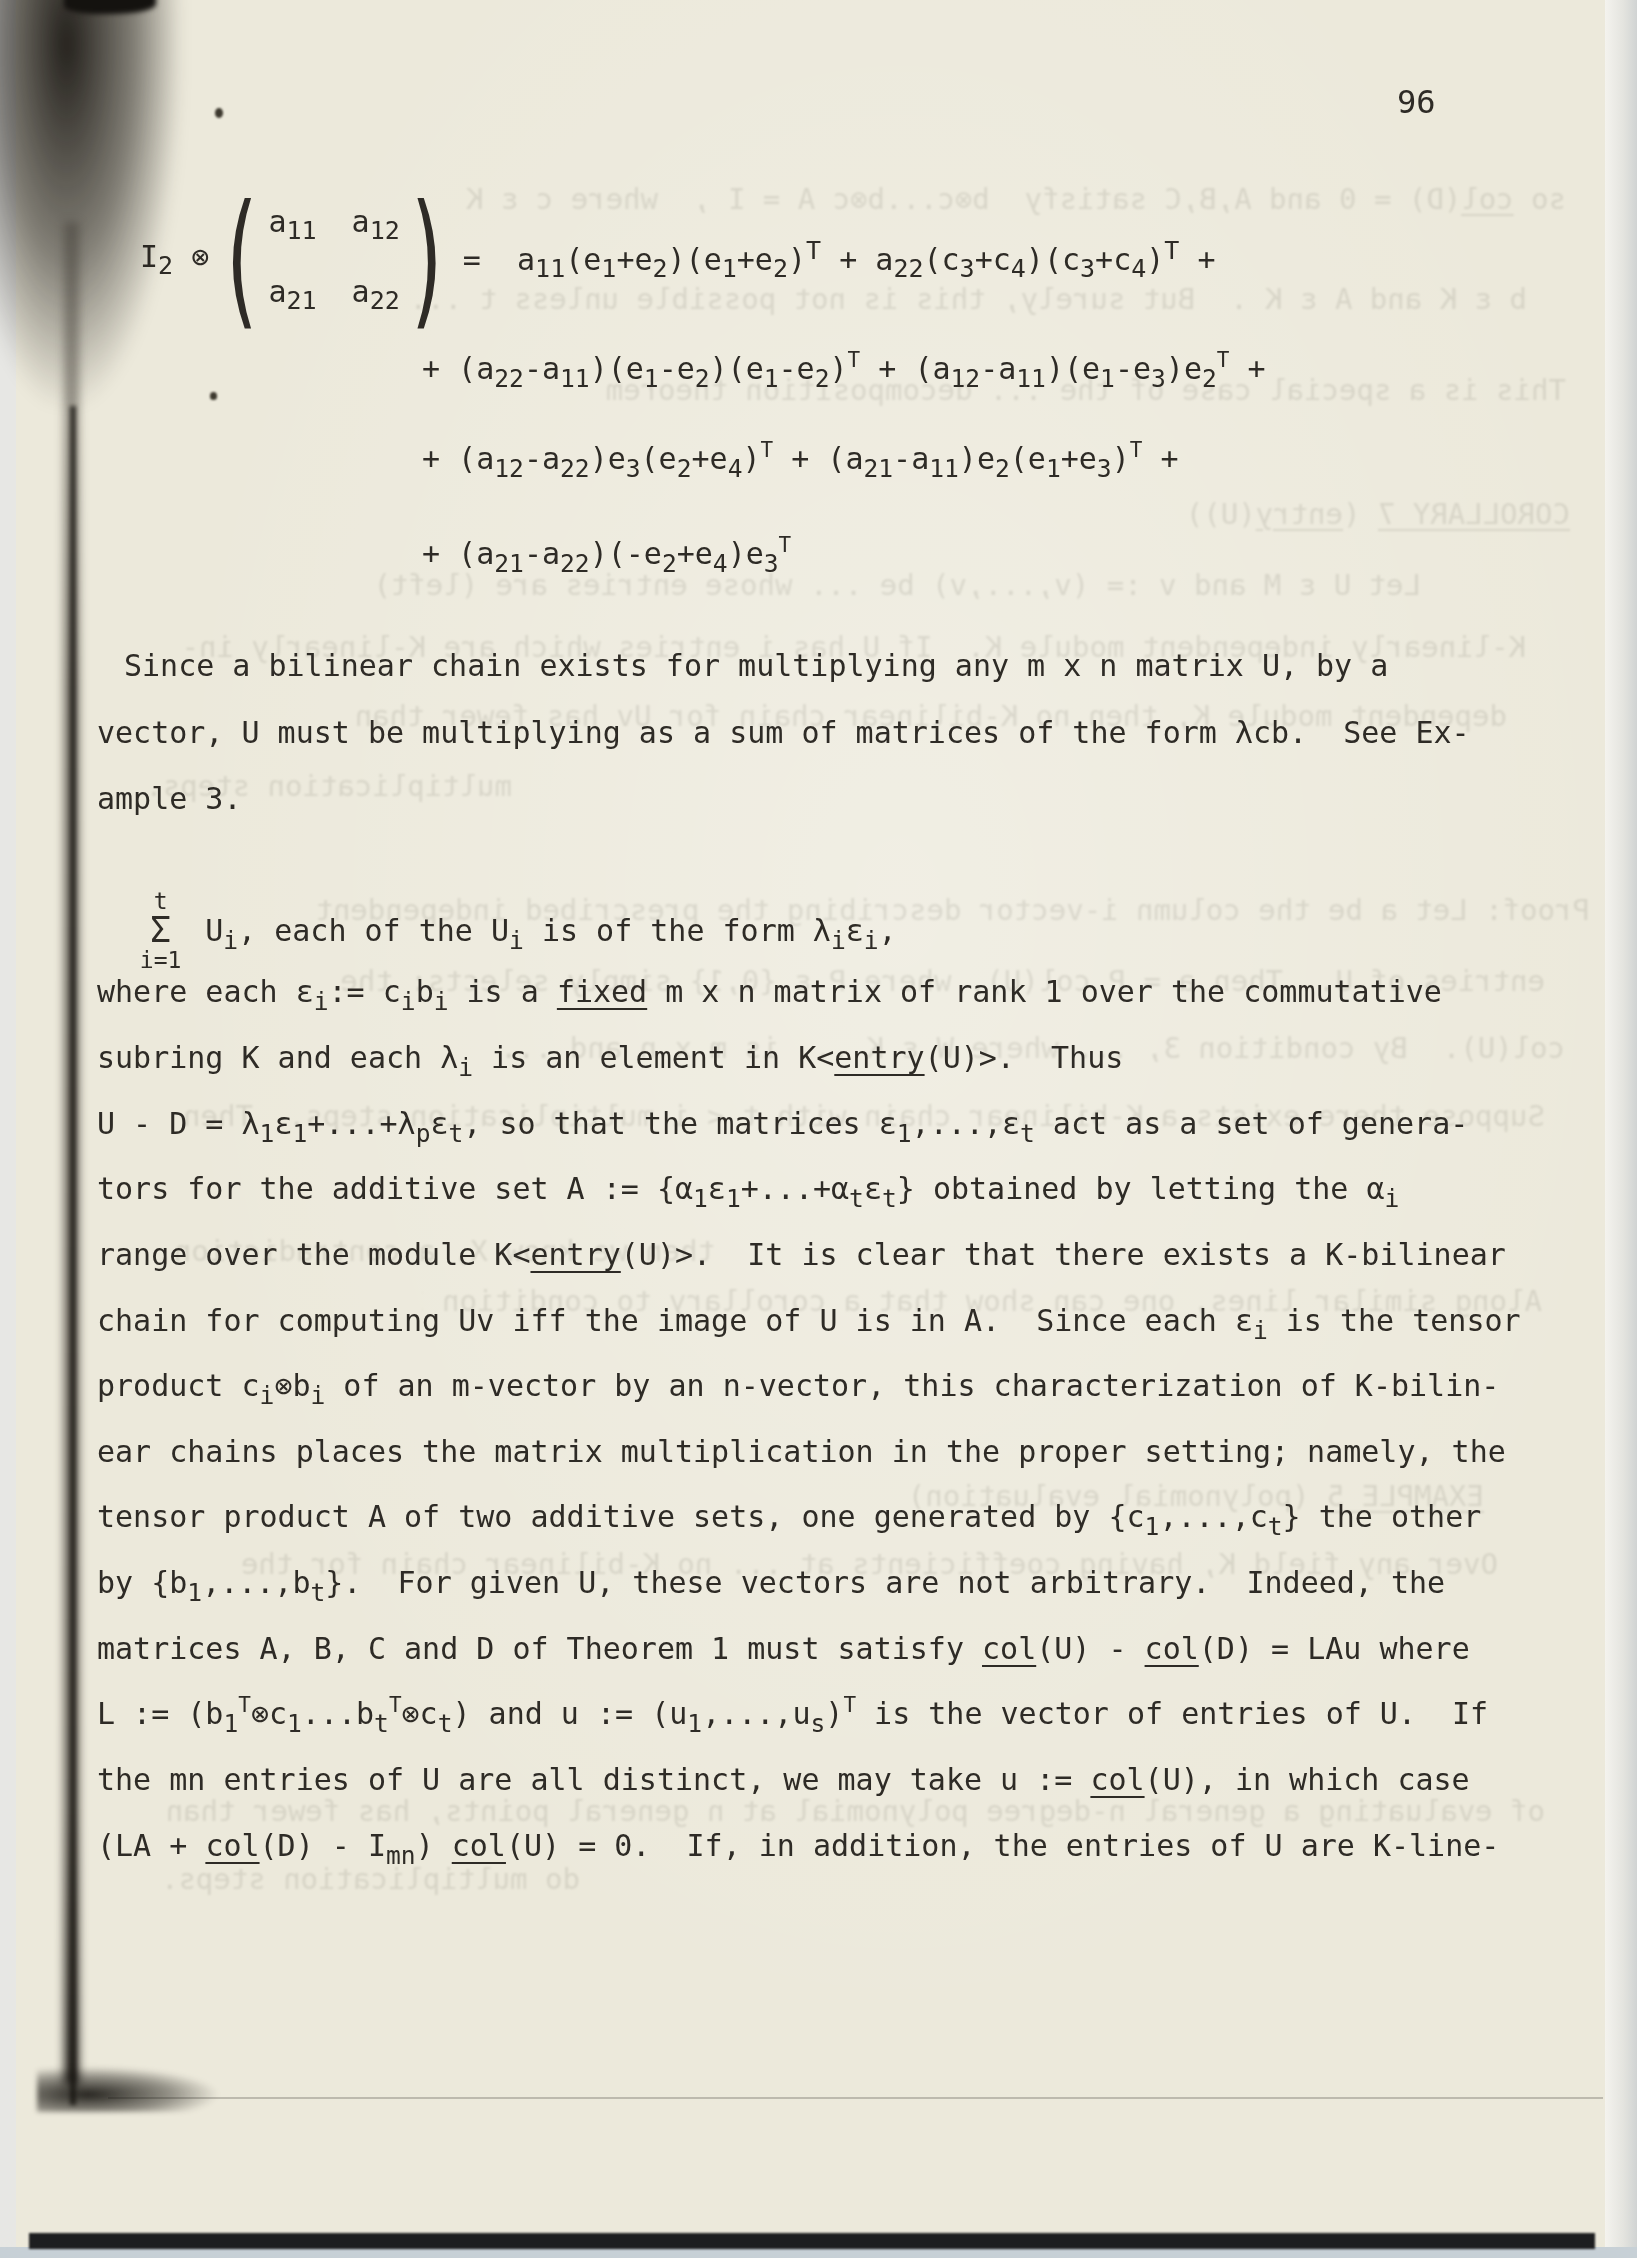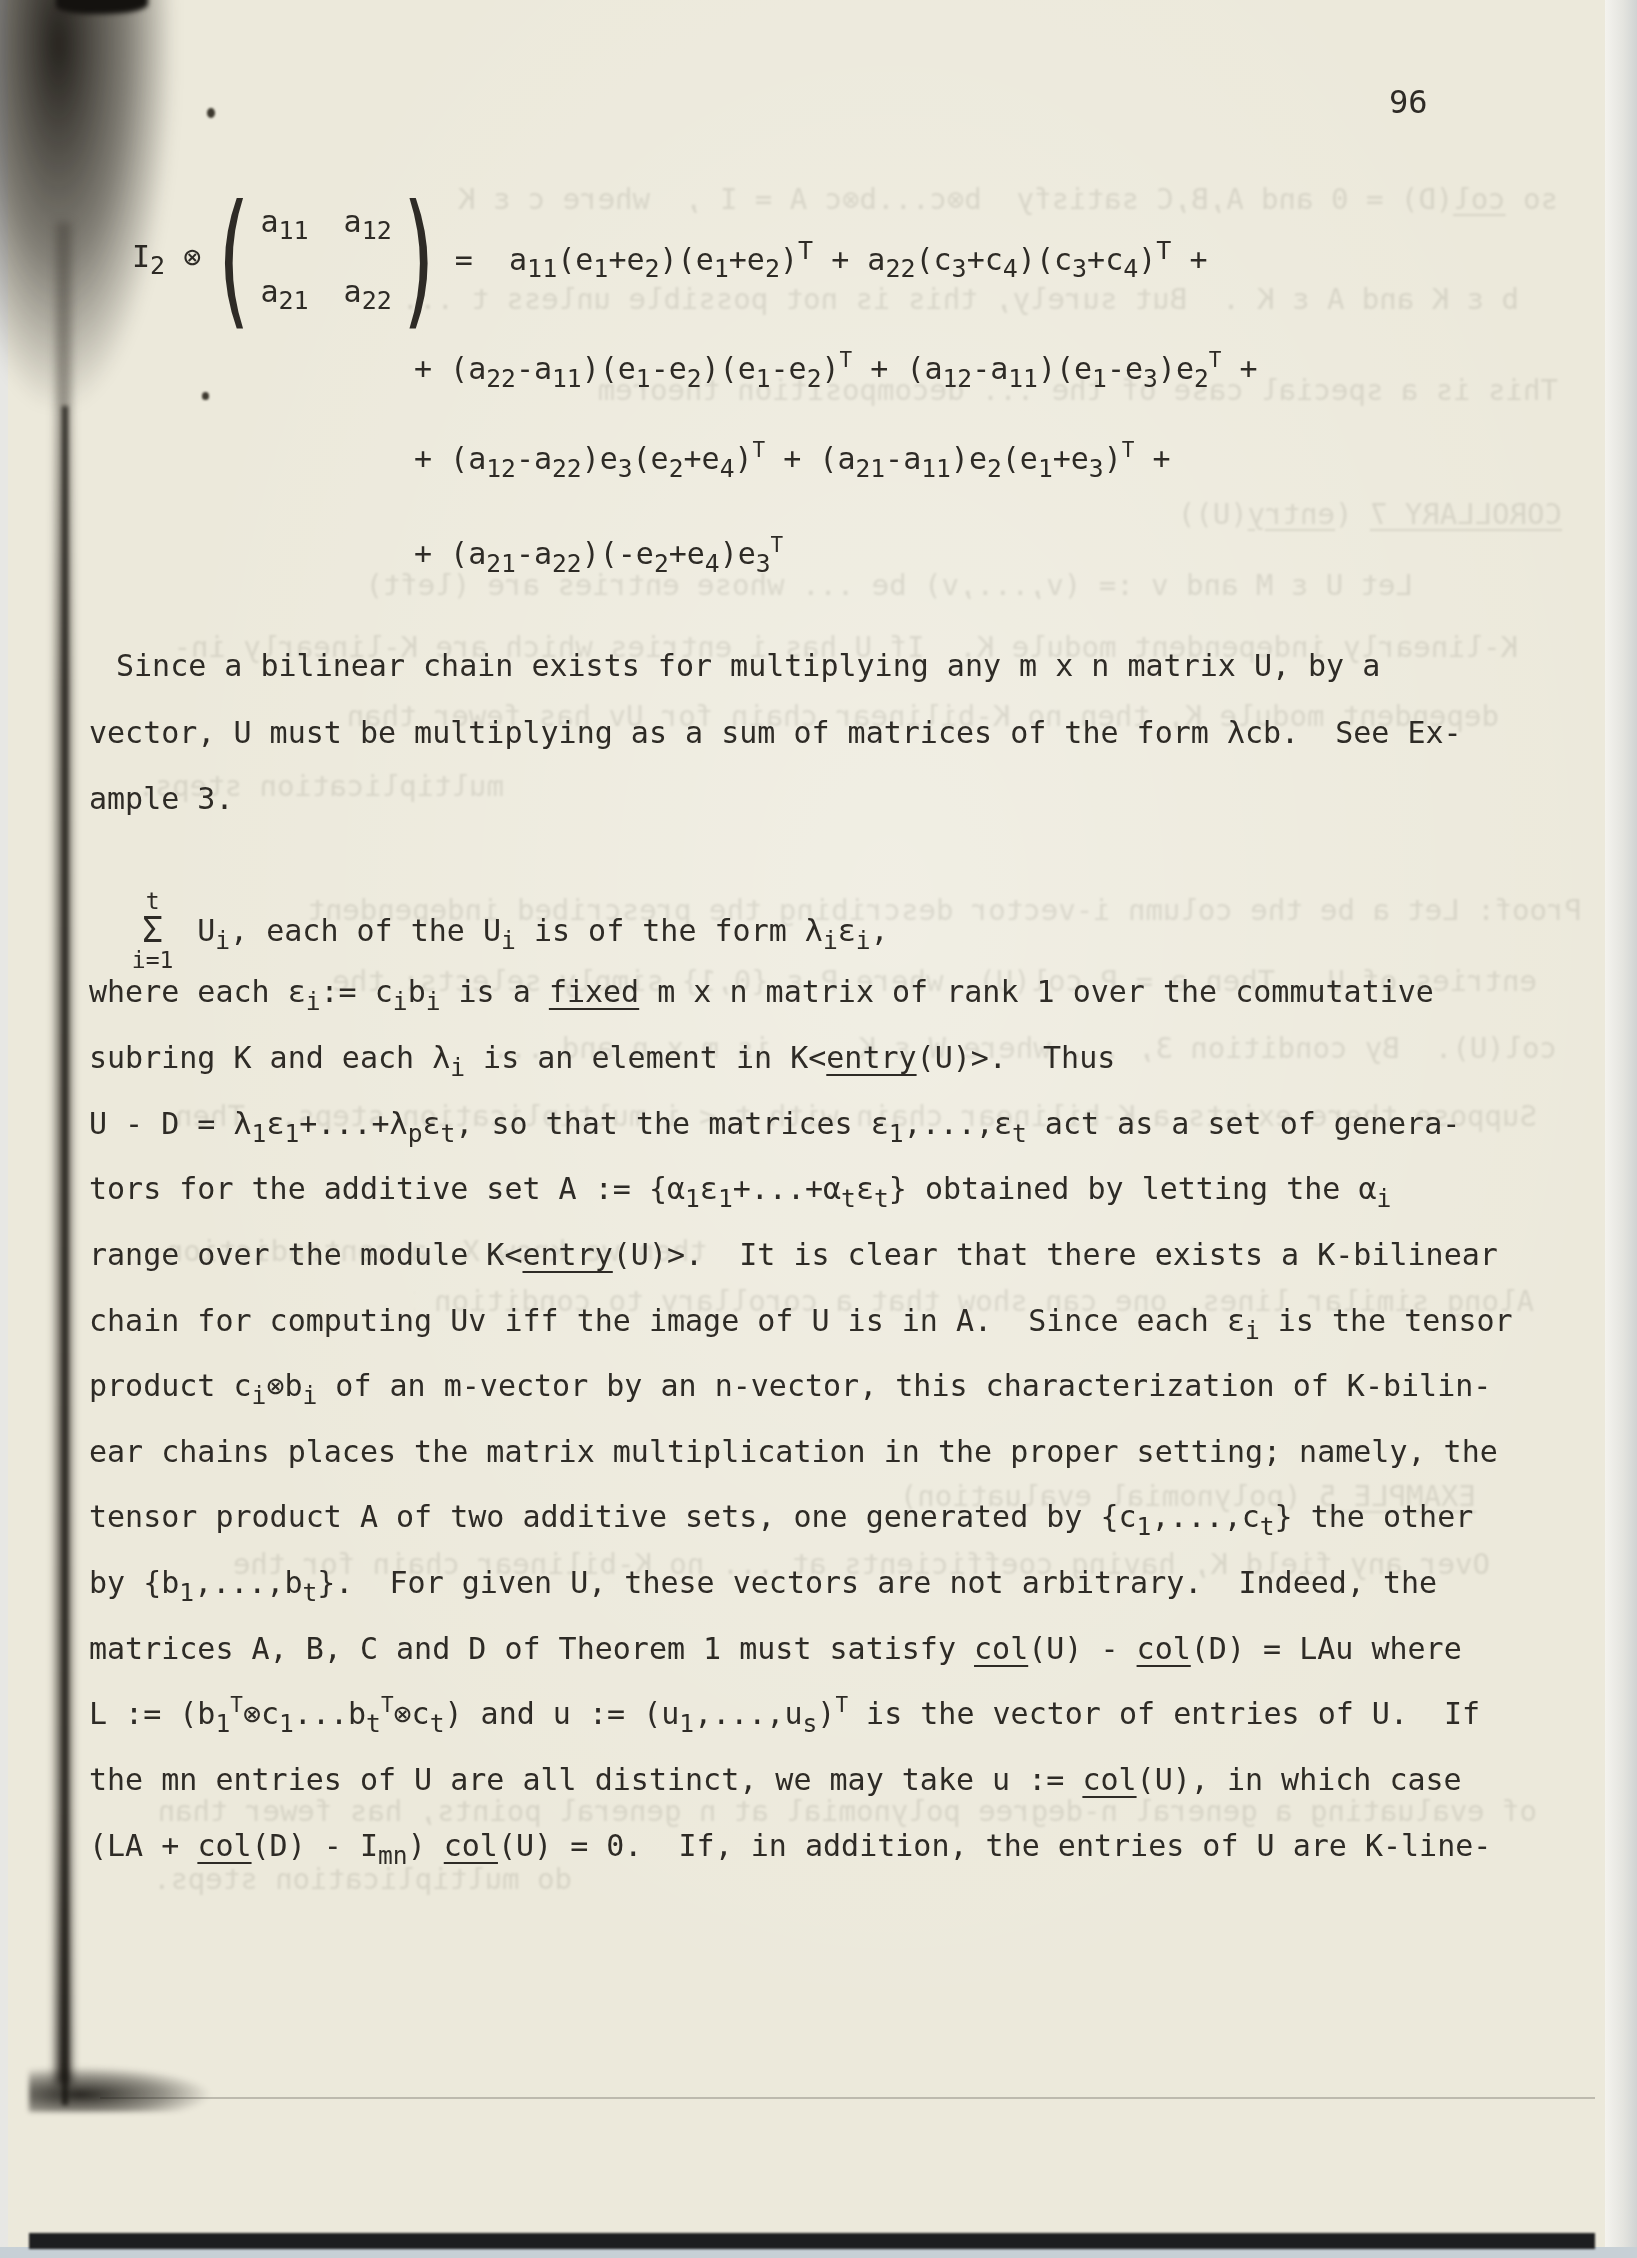--- a/index.html
+++ b/index.html
@@ -7,21 +7,21 @@
     --ink:#2e2b26;
     --bleed:#6f6d60;
   }
   html,body{margin:0;padding:0;}
   body{
     width:1638px;height:2258px;position:relative;overflow:hidden;
     background:#e7e7e4;
     font-family:"DejaVu Sans Mono","DejaVu Sans",monospace;
   }
   .page{
-    position:absolute;left:8px;top:0;width:1605px;height:2258px;
+    position:absolute;left:16px;top:0;width:1605px;height:2258px;
     background:
       radial-gradient(ellipse at 55% 40%, rgba(255,255,255,0.25) 0%, rgba(0,0,0,0) 60%),
       var(--paper);
   }
   .right-edge{
     position:absolute;left:1605px;top:0;width:33px;height:2258px;
     background:linear-gradient(to right,#f4f3ee 0%,#e4e4df 55%,#cfd2d2 100%);
   }
   .bottom-under{
     position:absolute;left:0;top:2247px;width:1638px;height:11.6px;

